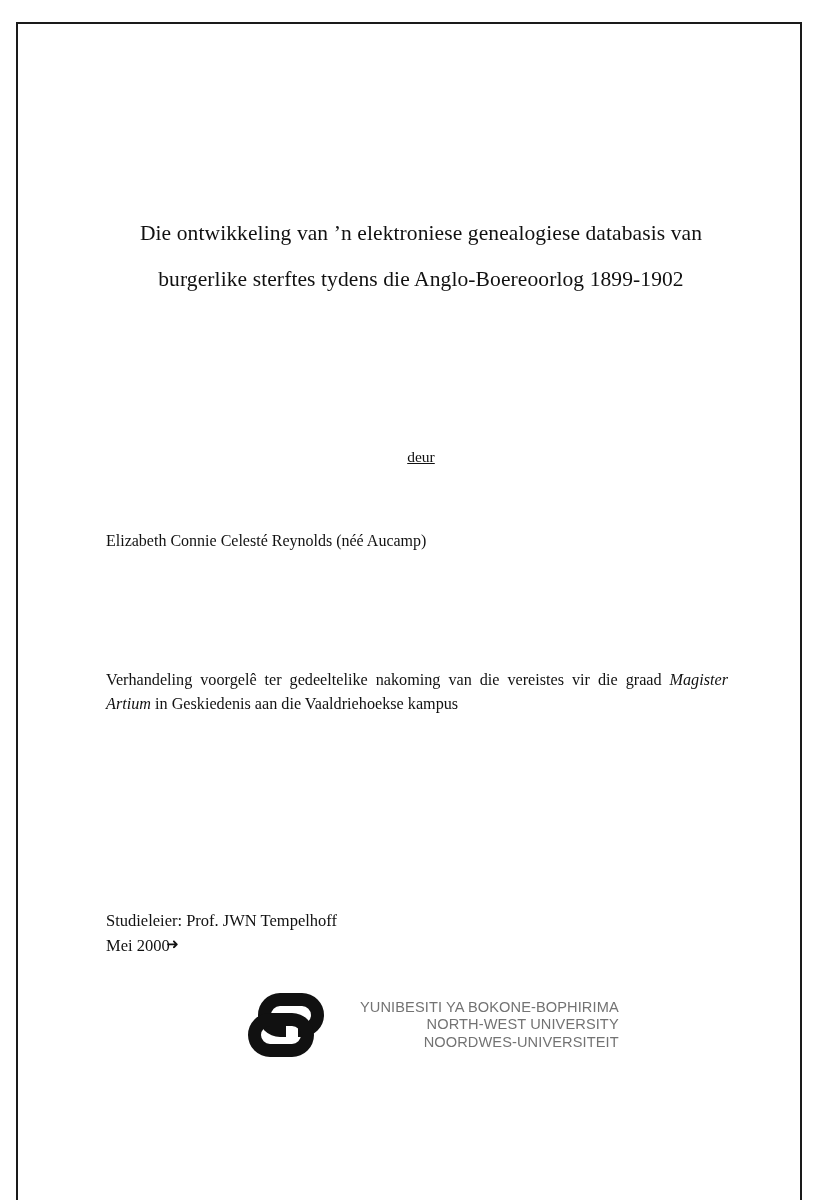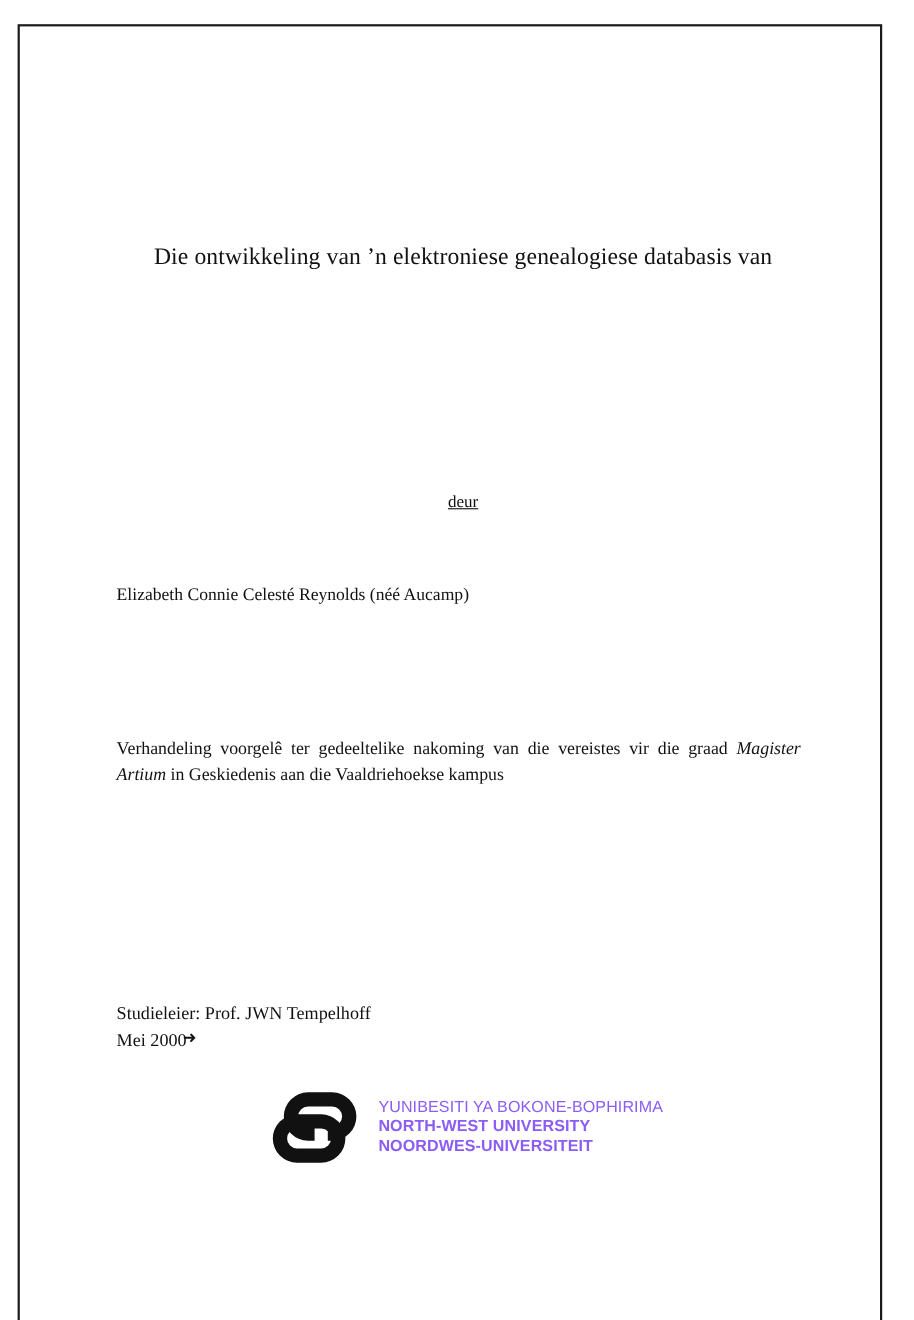--- a/index.html
+++ b/index.html
@@ -116,42 +116,44 @@
     display: flex;
     align-items: center;
   }
   .logo-mark {
     width: 98px;
     height: 72px;
     flex: 0 0 98px;
     position: relative;
   }
   .logo-text {
-    margin-left: 0;
+    margin-left: 16px;
     font-family: "Liberation Sans", sans-serif;
     font-size: 14.6px;
     line-height: 17.5px;
     letter-spacing: 0.1px;
-    color: #8b5cf6;
+    color: #737373;
     font-weight: 400;
   }
   .logo-text div:nth-child(2),
   .logo-text div:nth-child(3) {
-    font-weight: 700;
+    font-weight: 400;
+    text-align: right;
   }
 </style>
 </head>
 <body>
 
 <div class="page">
   <div class="scan-frame">
     <div class="inner">
 
       <div class="title-block">
         <div class="title-line">Die ontwikkeling van ’n elektroniese genealogiese databasis van</div>
+        <div class="title-line">burgerlike sterftes tydens die Anglo-Boereoorlog 1899-1902</div>
       </div>
 
       <div class="deur">deur</div>
 
       <div class="author">Elizabeth Connie Celesté Reynolds (néé Aucamp)</div>
 
       <div class="statement">
         <div class="just"><span>Verhandeling voorgelê ter gedeeltelike nakoming van die vereistes vir die graad </span><em>Magister Artium</em><span> in Geskiedenis aan die Vaaldriehoekse kampus</span></div>
       </div>
 

